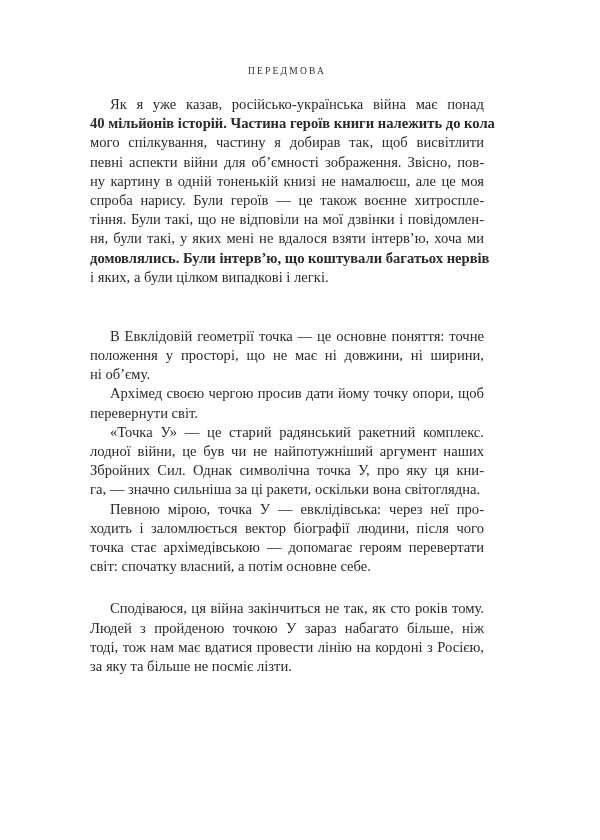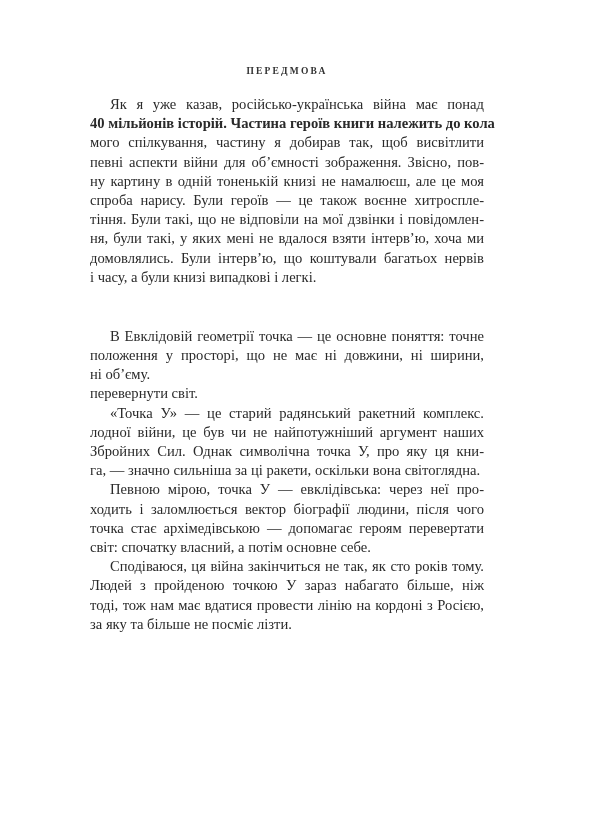--- a/index.html
+++ b/index.html
@@ -7,21 +7,20 @@
     width: 600px; height: 840px; background: #ffffff; overflow: hidden;
     position: relative;
     font-family: "DejaVu Serif", "Liberation Serif", serif;
     color: #2a2a2a;
   }
   .page { position: absolute; left: 90px; top: 0; width: 394px; }
   .heading {
     position: absolute; top: 66px; left: 0; width: 394px; text-align: center;
     font-size: 9.5px; letter-spacing: 2.2px; color: #333;
     font-family: "Liberation Serif", "DejaVu Serif", serif;
-    font-weight: bold;
   }
   .body-text {
     position: absolute; top: 95px; left: 0; width: 394px;
     font-family: "Liberation Serif", "DejaVu Serif", serif;
     font-size: 14.6px; line-height: 19.2px;
   }
   .line { white-space: nowrap; text-align: justify; text-align-last: justify; height: 19.2px; overflow: visible; }
   .line.last { text-align-last: left; }
   .line.indent { padding-left: 20px; }
 </style>
@@ -32,32 +31,33 @@
   <div class="heading">ПЕРЕДМОВА</div>
   <div class="body-text" id="body-text">
       <div class="line indent" style="white-space: nowrap; word-spacing: 0px; text-align: left;">Як я уже казав, російсько-українська війна має понад</div>
       <div class="line" style="white-space: nowrap; word-spacing: 0px; text-align: right; font-weight: bold;">40 мільйонів історій. Частина героїв книги належить до кола</div>
       <div class="line" style="white-space: nowrap; word-spacing: 0px; text-align: left;">мого спілкування, частину я добирав так, щоб висвітлити</div>
       <div class="line" style="white-space: nowrap; word-spacing: 0px; text-align: right;">певні аспекти війни для об’ємності зображення. Звісно, пов-</div>
       <div class="line" style="white-space: nowrap; word-spacing: 0px; text-align: left;">ну картину в одній тоненькій книзі не намалюєш, але це моя</div>
       <div class="line" style="white-space: nowrap; word-spacing: 0px; text-align: left;">спроба нарису. Були героїв — це також воєнне хитросплe-</div>
       <div class="line" style="white-space: nowrap; word-spacing: 0px; text-align: left;">тіння. Були такі, що не відповіли на мої дзвінки і повідомлен-</div>
       <div class="line" style="white-space: nowrap; word-spacing: 0px; text-align: left;">ня, були такі, у яких мені не вдалося взяти інтерв’ю, хоча ми</div>
-      <div class="line" style="white-space: nowrap; word-spacing: 0px; text-align: right;">домовлялись. Були інтерв’ю, що коштували багатьох нервів</div>
-      <div class="line last">і часу, а були книзі випадкові і легкі.</div>
+      <div class="line" style="white-space: nowrap; word-spacing: 0px; text-align: right; font-weight: bold;">домовлялись. Були інтерв’ю, що коштували багатьох нервів</div>
+      <div class="line last">і яких, а були цілком випадкові і легкі.</div>
       <div class="line indent" style="white-space: nowrap; word-spacing: 0px; text-align: left; margin-top: 40px;">В Евклідовій геометрії точка — це основне поняття: точне</div>
       <div class="line" style="white-space: nowrap; word-spacing: 0px; text-align: left;">положення у просторі, що не має ні довжини, ні ширини,</div>
       <div class="line last">ні об’єму.</div>
+      <div class="line indent" style="white-space: nowrap; word-spacing: 0px; text-align: left;">Архімед своєю чергою просив дати йому точку опори, щоб</div>
       <div class="line last">перевернути світ.</div>
       <div class="line indent" style="white-space: nowrap; word-spacing: 0px; text-align: left;">«Точка У» — це старий радянський ракетний комплекс.</div>
       <div class="line" style="white-space: nowrap; word-spacing: 0px; text-align: left;">лодної війни, це був чи не найпотужніший аргумент наших</div>
       <div class="line" style="white-space: nowrap; word-spacing: 0px; text-align: left;">Збройних Сил. Однак символічна точка У, про яку ця кни-</div>
       <div class="line last">га, — значно сильніша за ці ракети, оскільки вона світоглядна.</div>
       <div class="line indent" style="white-space: nowrap; word-spacing: 0px; text-align: left;">Певною мірою, точка У — евклідівська: через неї про-</div>
       <div class="line" style="white-space: nowrap; word-spacing: 0px; text-align: left;">ходить і заломлюється вектор біографії людини, після чого</div>
       <div class="line" style="white-space: nowrap; word-spacing: 0px; text-align: left;">точка стає архімедівською — допомагає героям перевертати</div>
       <div class="line last">світ: спочатку власний, а потім основне себе.</div>
-      <div class="line indent" style="white-space: nowrap; word-spacing: 0px; text-align: left;">Сподіваюся, ця війна закінчиться не так, як сто років тому.</div>
+      <div class="line indent" style="white-space: nowrap; word-spacing: 0px; text-align: left; margin-top: 23px;">Сподіваюся, ця війна закінчиться не так, як сто років тому.</div>
       <div class="line" style="white-space: nowrap; word-spacing: 0px; text-align: left;">Людей з пройденою точкою У зараз набагато більше, ніж</div>
       <div class="line" style="white-space: nowrap; word-spacing: 0px; text-align: left;">тоді, тож нам має вдатися провести лінію на кордоні з Росією,</div>
       <div class="line last">за яку та більше не посміє лізти.</div>
     </div>
 </div>
 
 </body></html>

